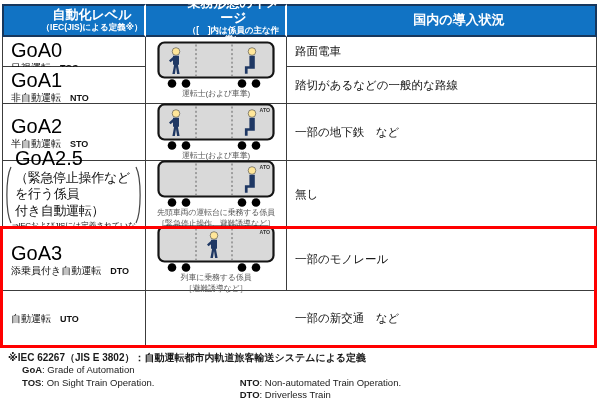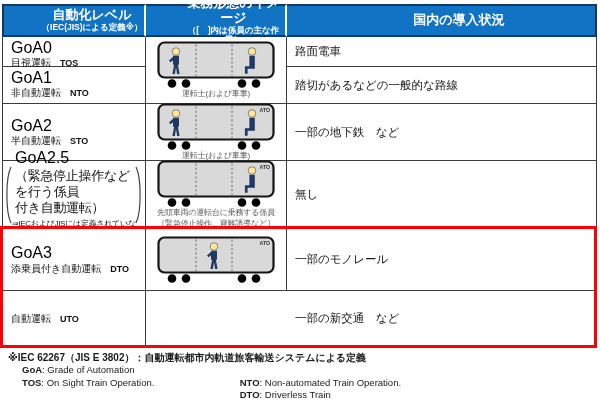--- a/index.html
+++ b/index.html
@@ -15,21 +15,21 @@
          border-bottom:2px solid var(--header-border,#17375d);line-height:1.1;padding-left:36px;}
   .h1{border-left:2px solid var(--header-border,#17375d);border-right:2px solid #fff;}
   .h2{border-right:2px solid #fff;}
   .h3{border-right:2px solid var(--header-border,#17375d);}
   .htitle{font-size:13px;font-weight:bold;}
   .hsub{font-size:8.5px;font-weight:bold;margin-top:1px;}
   
   .cell{background:#fff;border-right:1px solid #3c3c3c;border-bottom:1px solid #3c3c3c;
         position:relative;box-sizing:border-box;}
   .c1{border-left:1px solid #3c3c3c;padding:2px 4px 2px 8px;}
-  .lvl{font-size:16px;line-height:1.15;color:#000;}
+  .lvl{font-size:20px;line-height:1.15;color:#000;}
   .sub{font-size:10px;line-height:1.2;color:#111;}
   .sub .abbr{font-weight:bold;font-size:9px;margin-left:9px;}
   .goa25 .lvl{margin-left:4px;}
   .goa25 .dline{font-size:13px;line-height:1.25;letter-spacing:-0.3px;margin-left:4px;color:#111;}
   .goa25 .note{font-size:8px;letter-spacing:-0.3px;margin-left:1px;margin-top:1px;color:#111;}
   .paren{position:absolute;top:50%;transform:translateY(-50%);}
   .paren-l{left:1px;} .paren-r{right:2px;}
   .c2{display:flex;flex-direction:column;align-items:center;justify-content:center;padding:2px 0;}
   .train{line-height:0;}
   .caption{font-size:8px;color:#595959;line-height:1.3;text-align:center;letter-spacing:-0.2px;}
@@ -154,20 +154,21 @@
             <line x1="76" y1="3.5" x2="76" y2="35" stroke="#555" stroke-width="0.9" stroke-dasharray="2 2.3"></line>
             <circle cx="16" cy="42.5" r="4.3" fill="#000"></circle>
             <circle cx="30" cy="42.5" r="4.3" fill="#000"></circle>
             <circle cx="86" cy="42.5" r="4.3" fill="#000"></circle>
             <circle cx="100" cy="42.5" r="4.3" fill="#000"></circle>
             <text x="114" y="8.8" text-anchor="end" font-size="5.2" font-weight="bold" fill="#333">ATO</text>
             <circle cx="58" cy="10.5" r="3.8" fill="#ffe699" stroke="#444" stroke-width="0.6"></circle>
             <path fill="#1f3864" d="M55 14.8 h6 v9 h-1.1 l1.7 9.2 h-2.5 l-1.1 -7 l-1.1 7 h-2.5 l1.7 -9.2 h-1.1 z"></path>
             <path fill="#1f3864" d="M55.4 15.6 l-4.4 3.9 l1.5 1.7 l4.3 -3.3 z"></path>
           </svg></div>
+      <div class="caption"><span>列車に乗務する係員</span><br><span>［避難誘導など］</span></div>
     </div>
 
     <div class="cell c3" style="grid-area:2/3">路面電車</div>
     <div class="cell c3" style="grid-area:3/3">踏切があるなどの一般的な路線</div>
     <div class="cell c3" style="grid-area:4/3">一部の地下鉄　など</div>
     <div class="cell c3" style="grid-area:5/3">無し</div>
     <div class="cell c3" style="grid-area:6/3">一部のモノレール</div>
     <div class="cell c3" style="grid-area:7/3">一部の新交通　など</div>
   </div>
 

